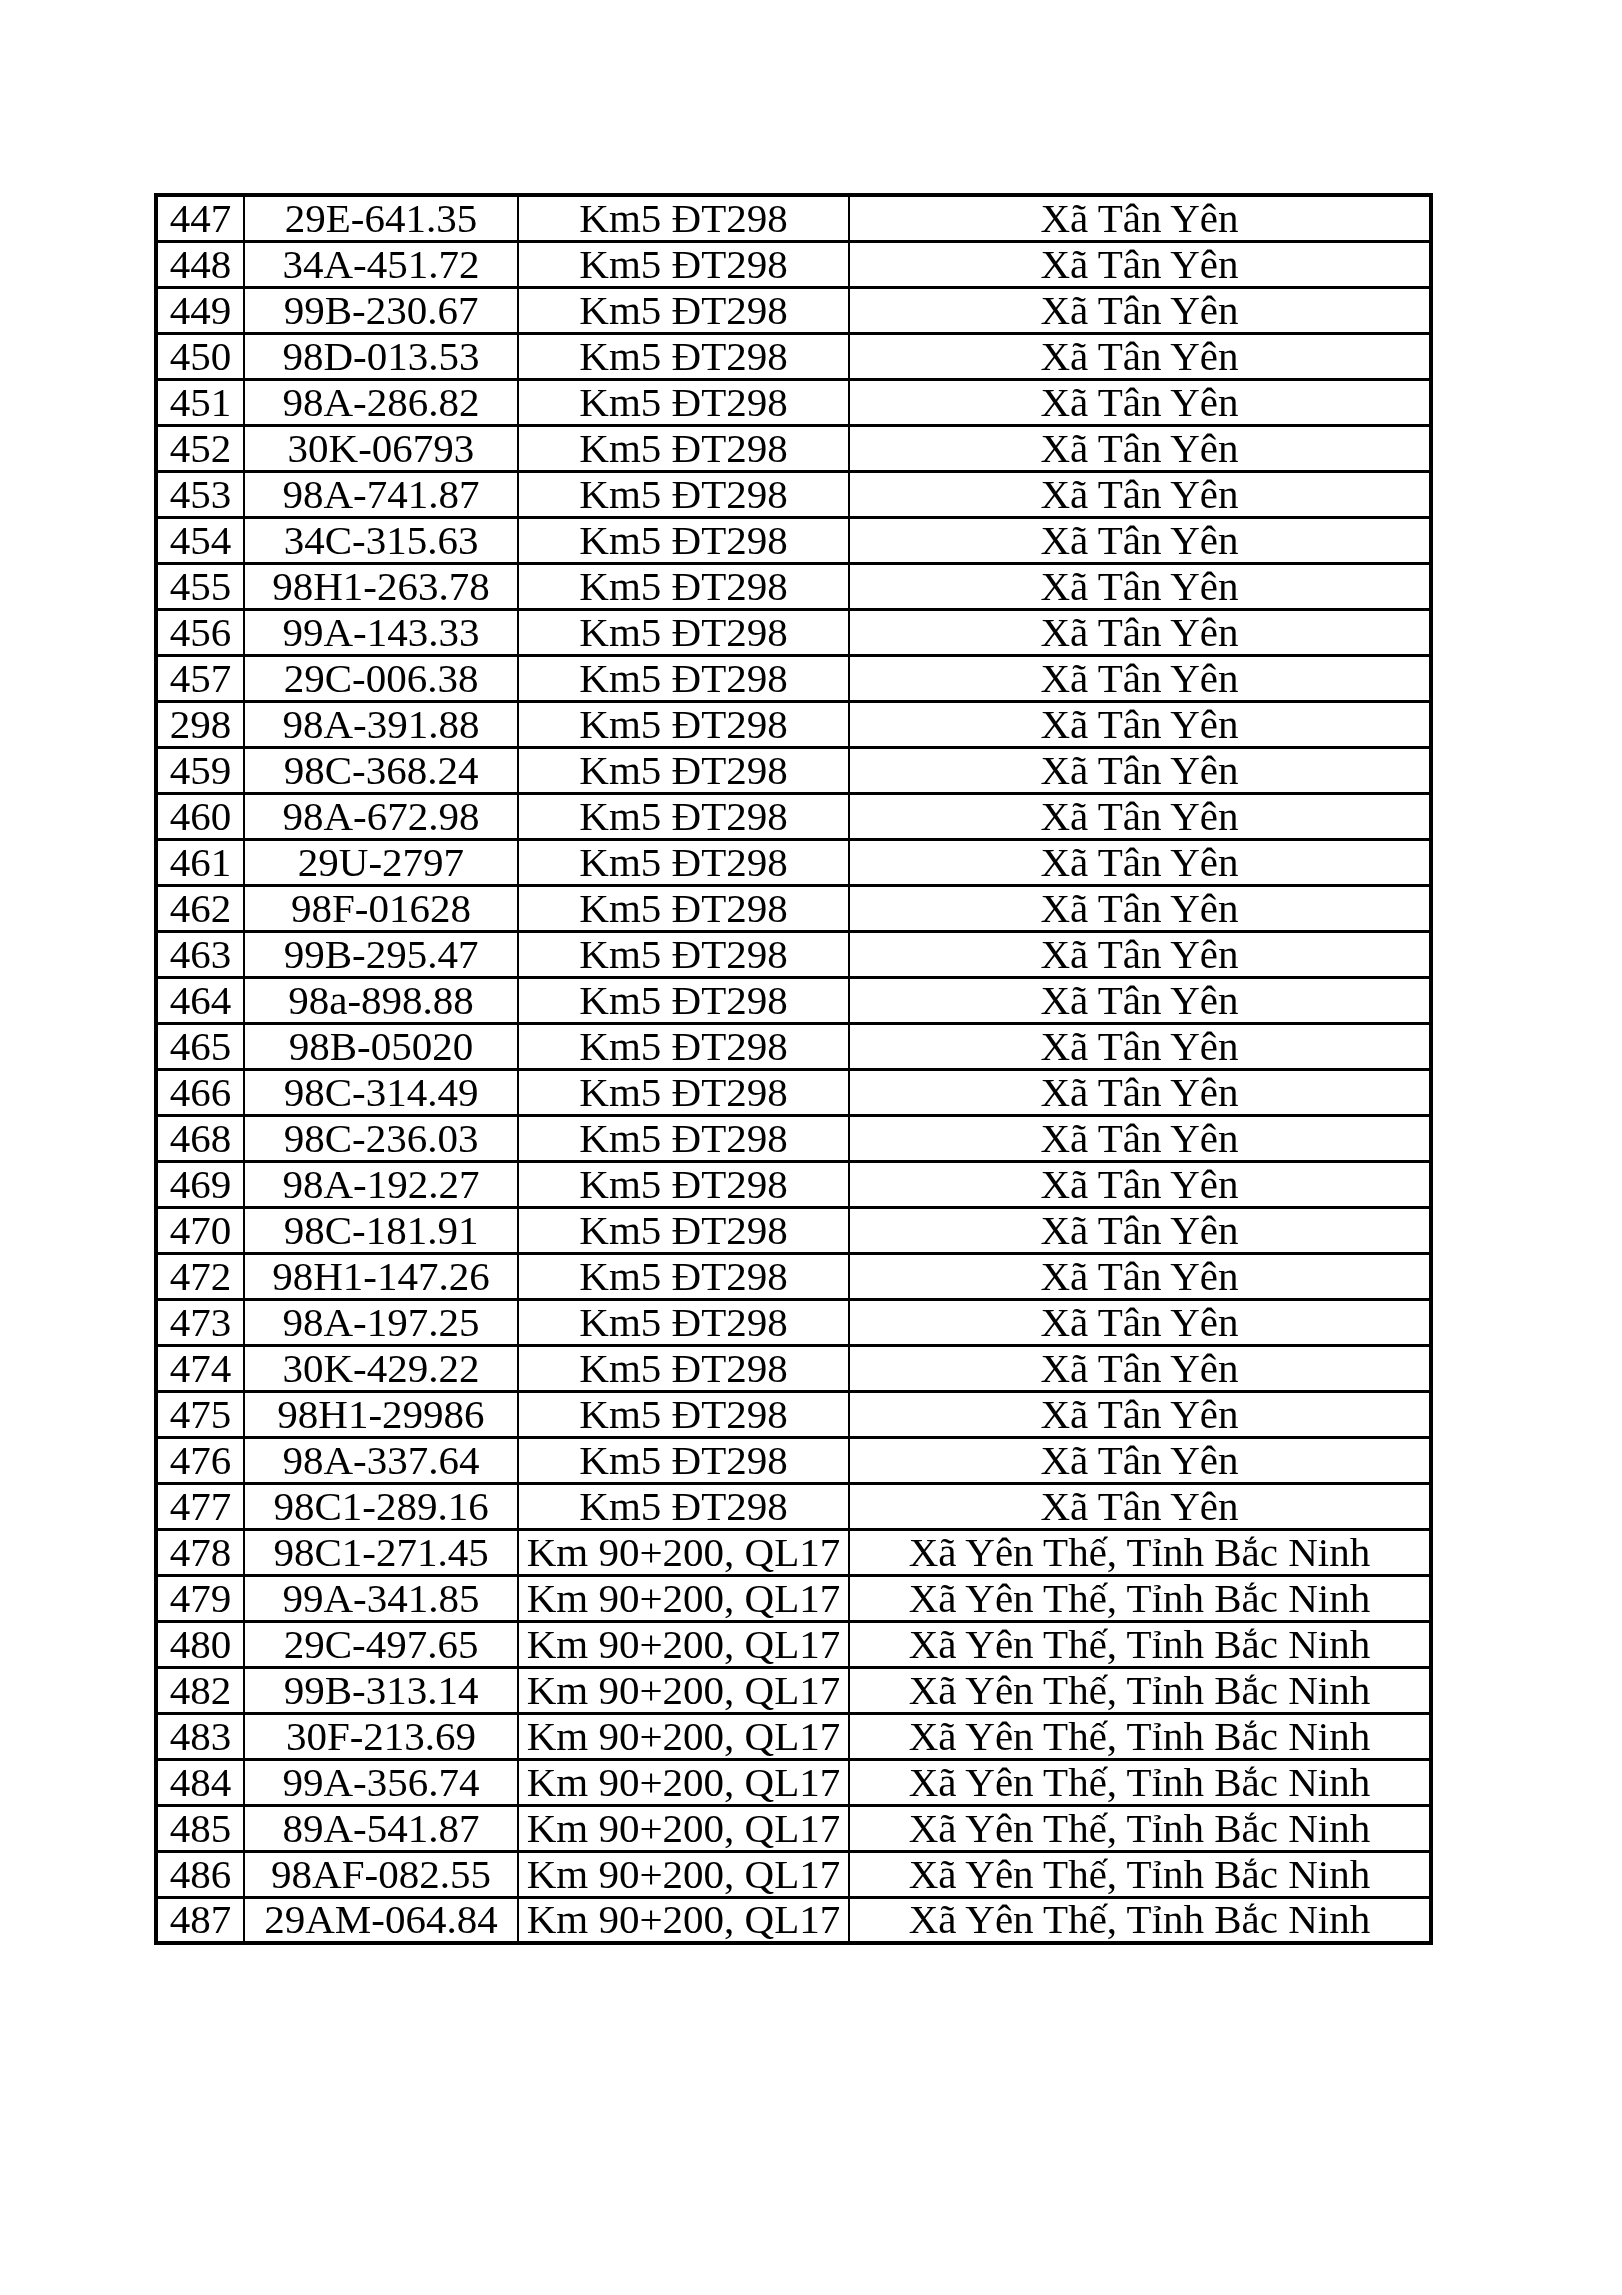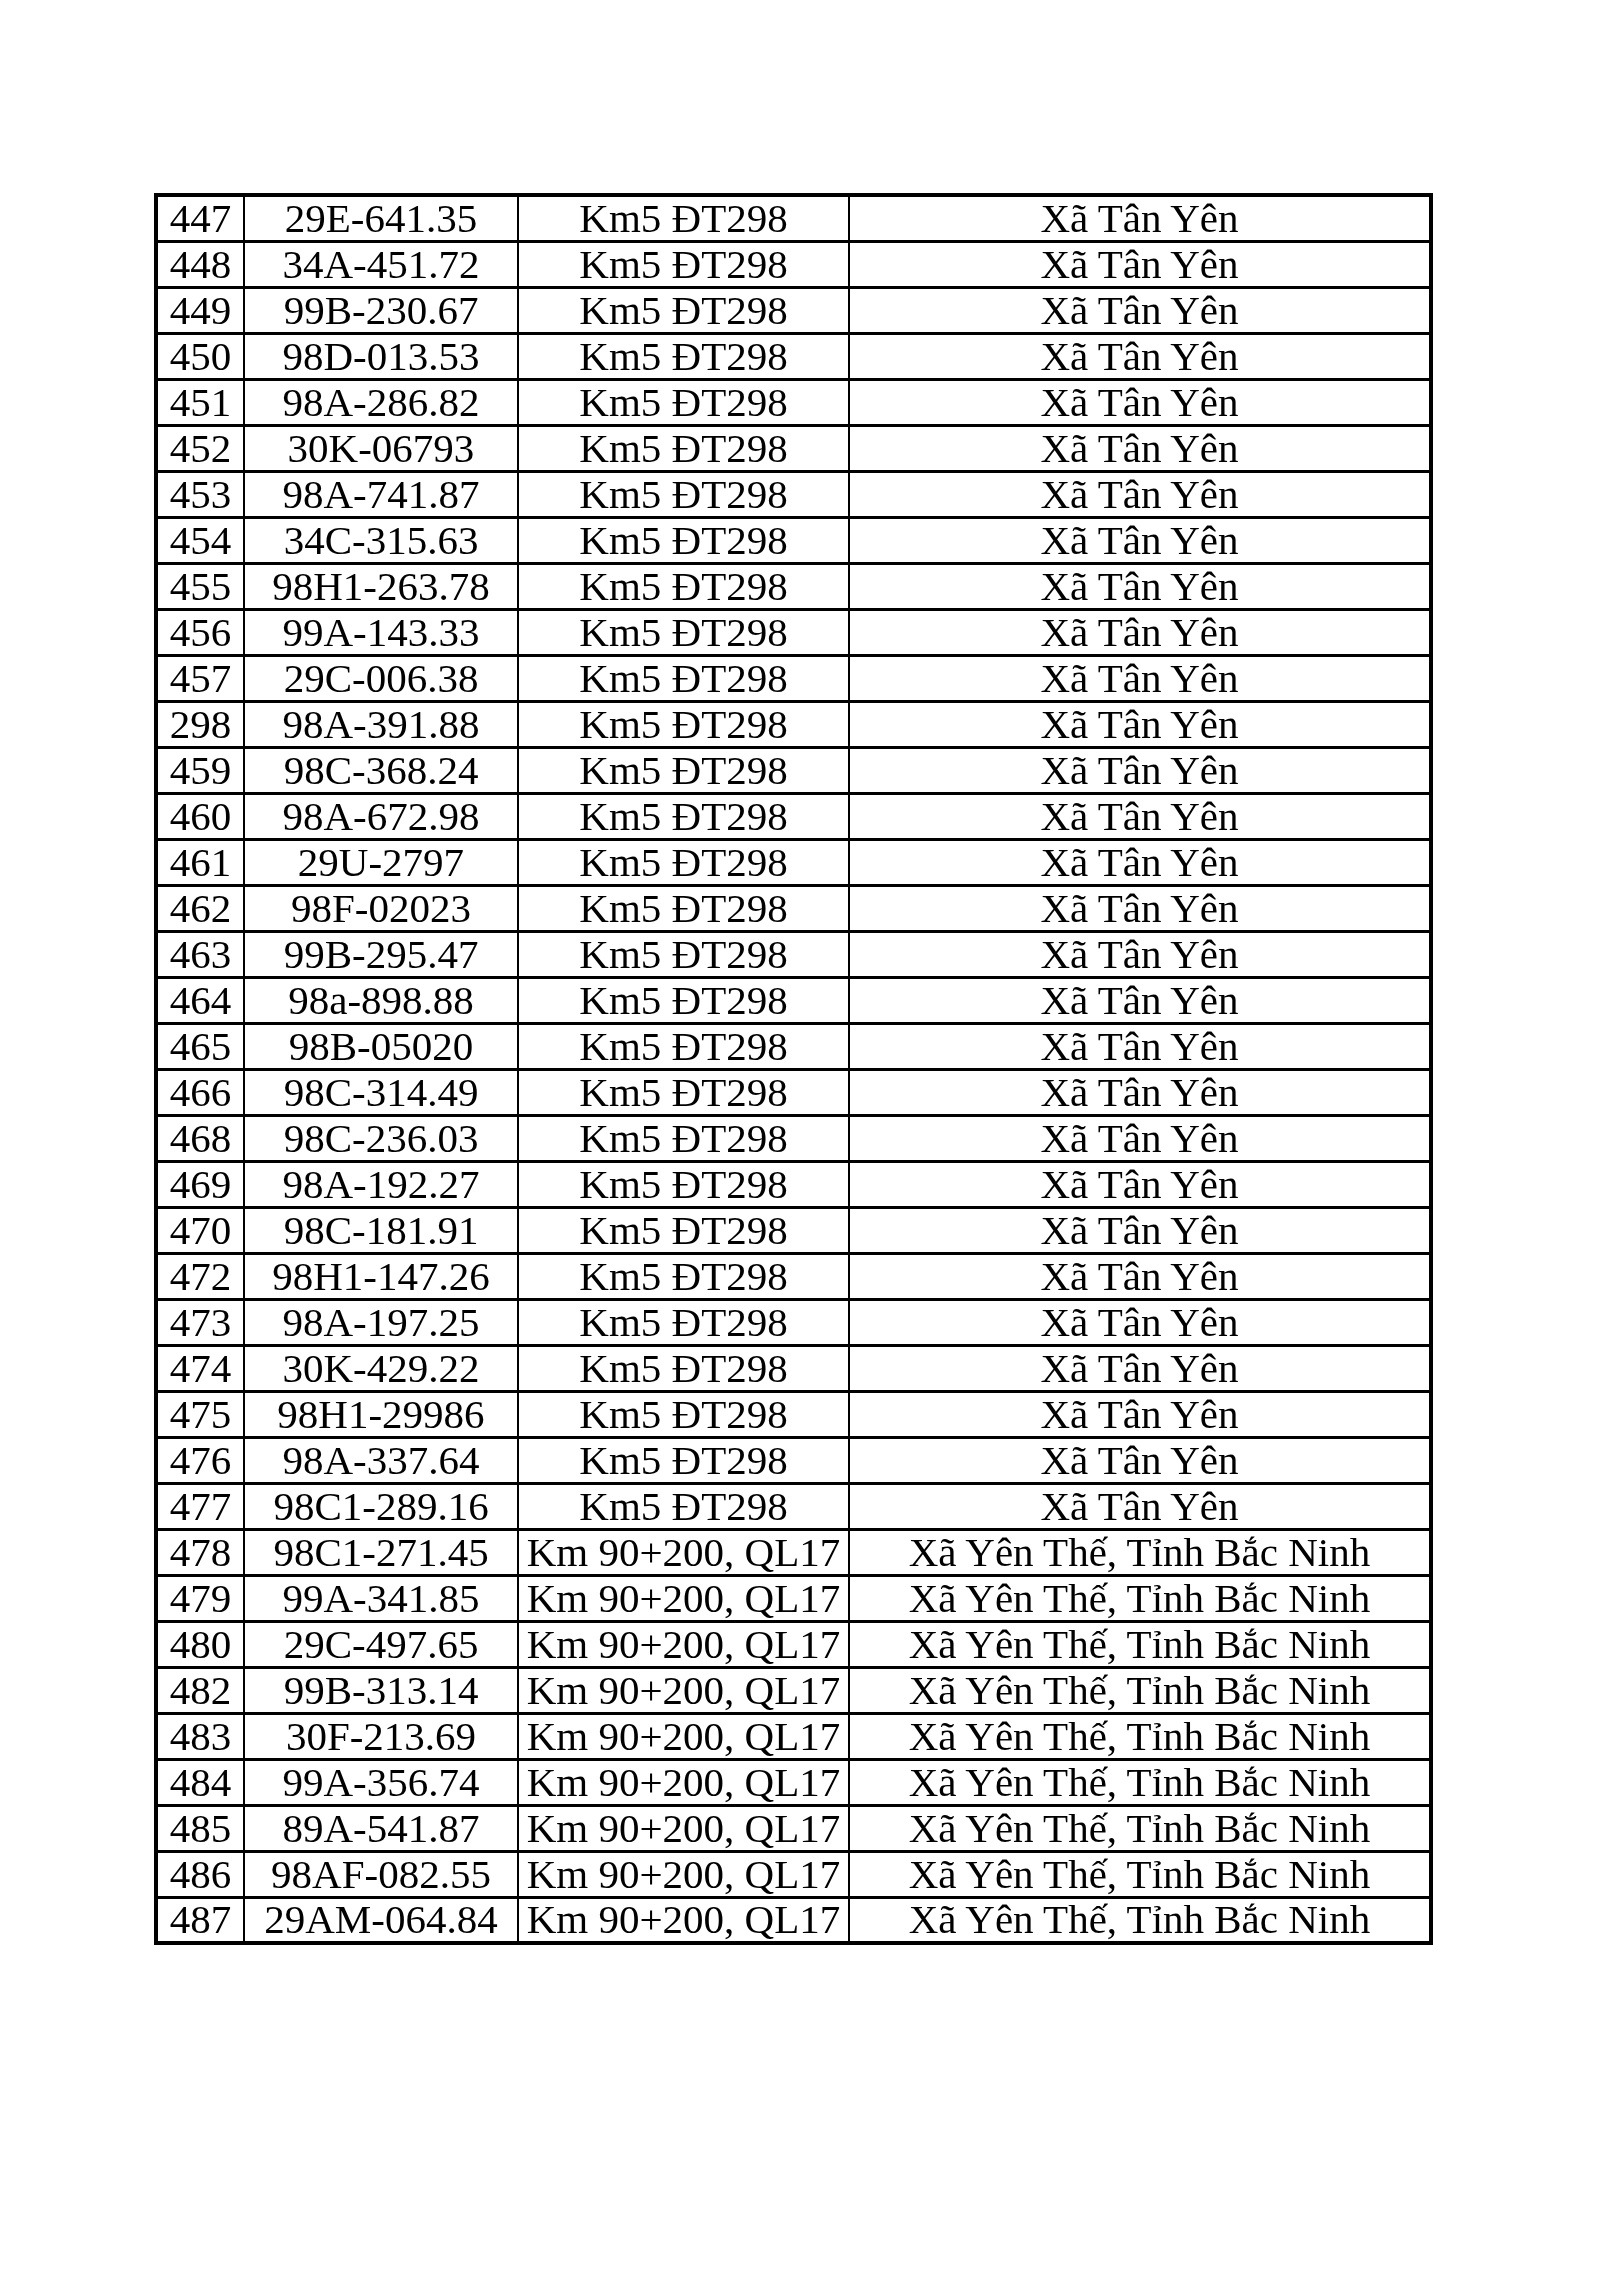--- a/index.html
+++ b/index.html
@@ -150,21 +150,21 @@
           <td>Xã Tân Yên</td>
         </tr>
         <tr>
           <td>461</td>
           <td>29U-2797</td>
           <td>Km5 ĐT298</td>
           <td>Xã Tân Yên</td>
         </tr>
         <tr>
           <td>462</td>
-          <td>98F-02023</td>
+          <td>98F-01628</td>
           <td>Km5 ĐT298</td>
           <td>Xã Tân Yên</td>
         </tr>
         <tr>
           <td>463</td>
           <td>99B-295.47</td>
           <td>Km5 ĐT298</td>
           <td>Xã Tân Yên</td>
         </tr>
         <tr>

